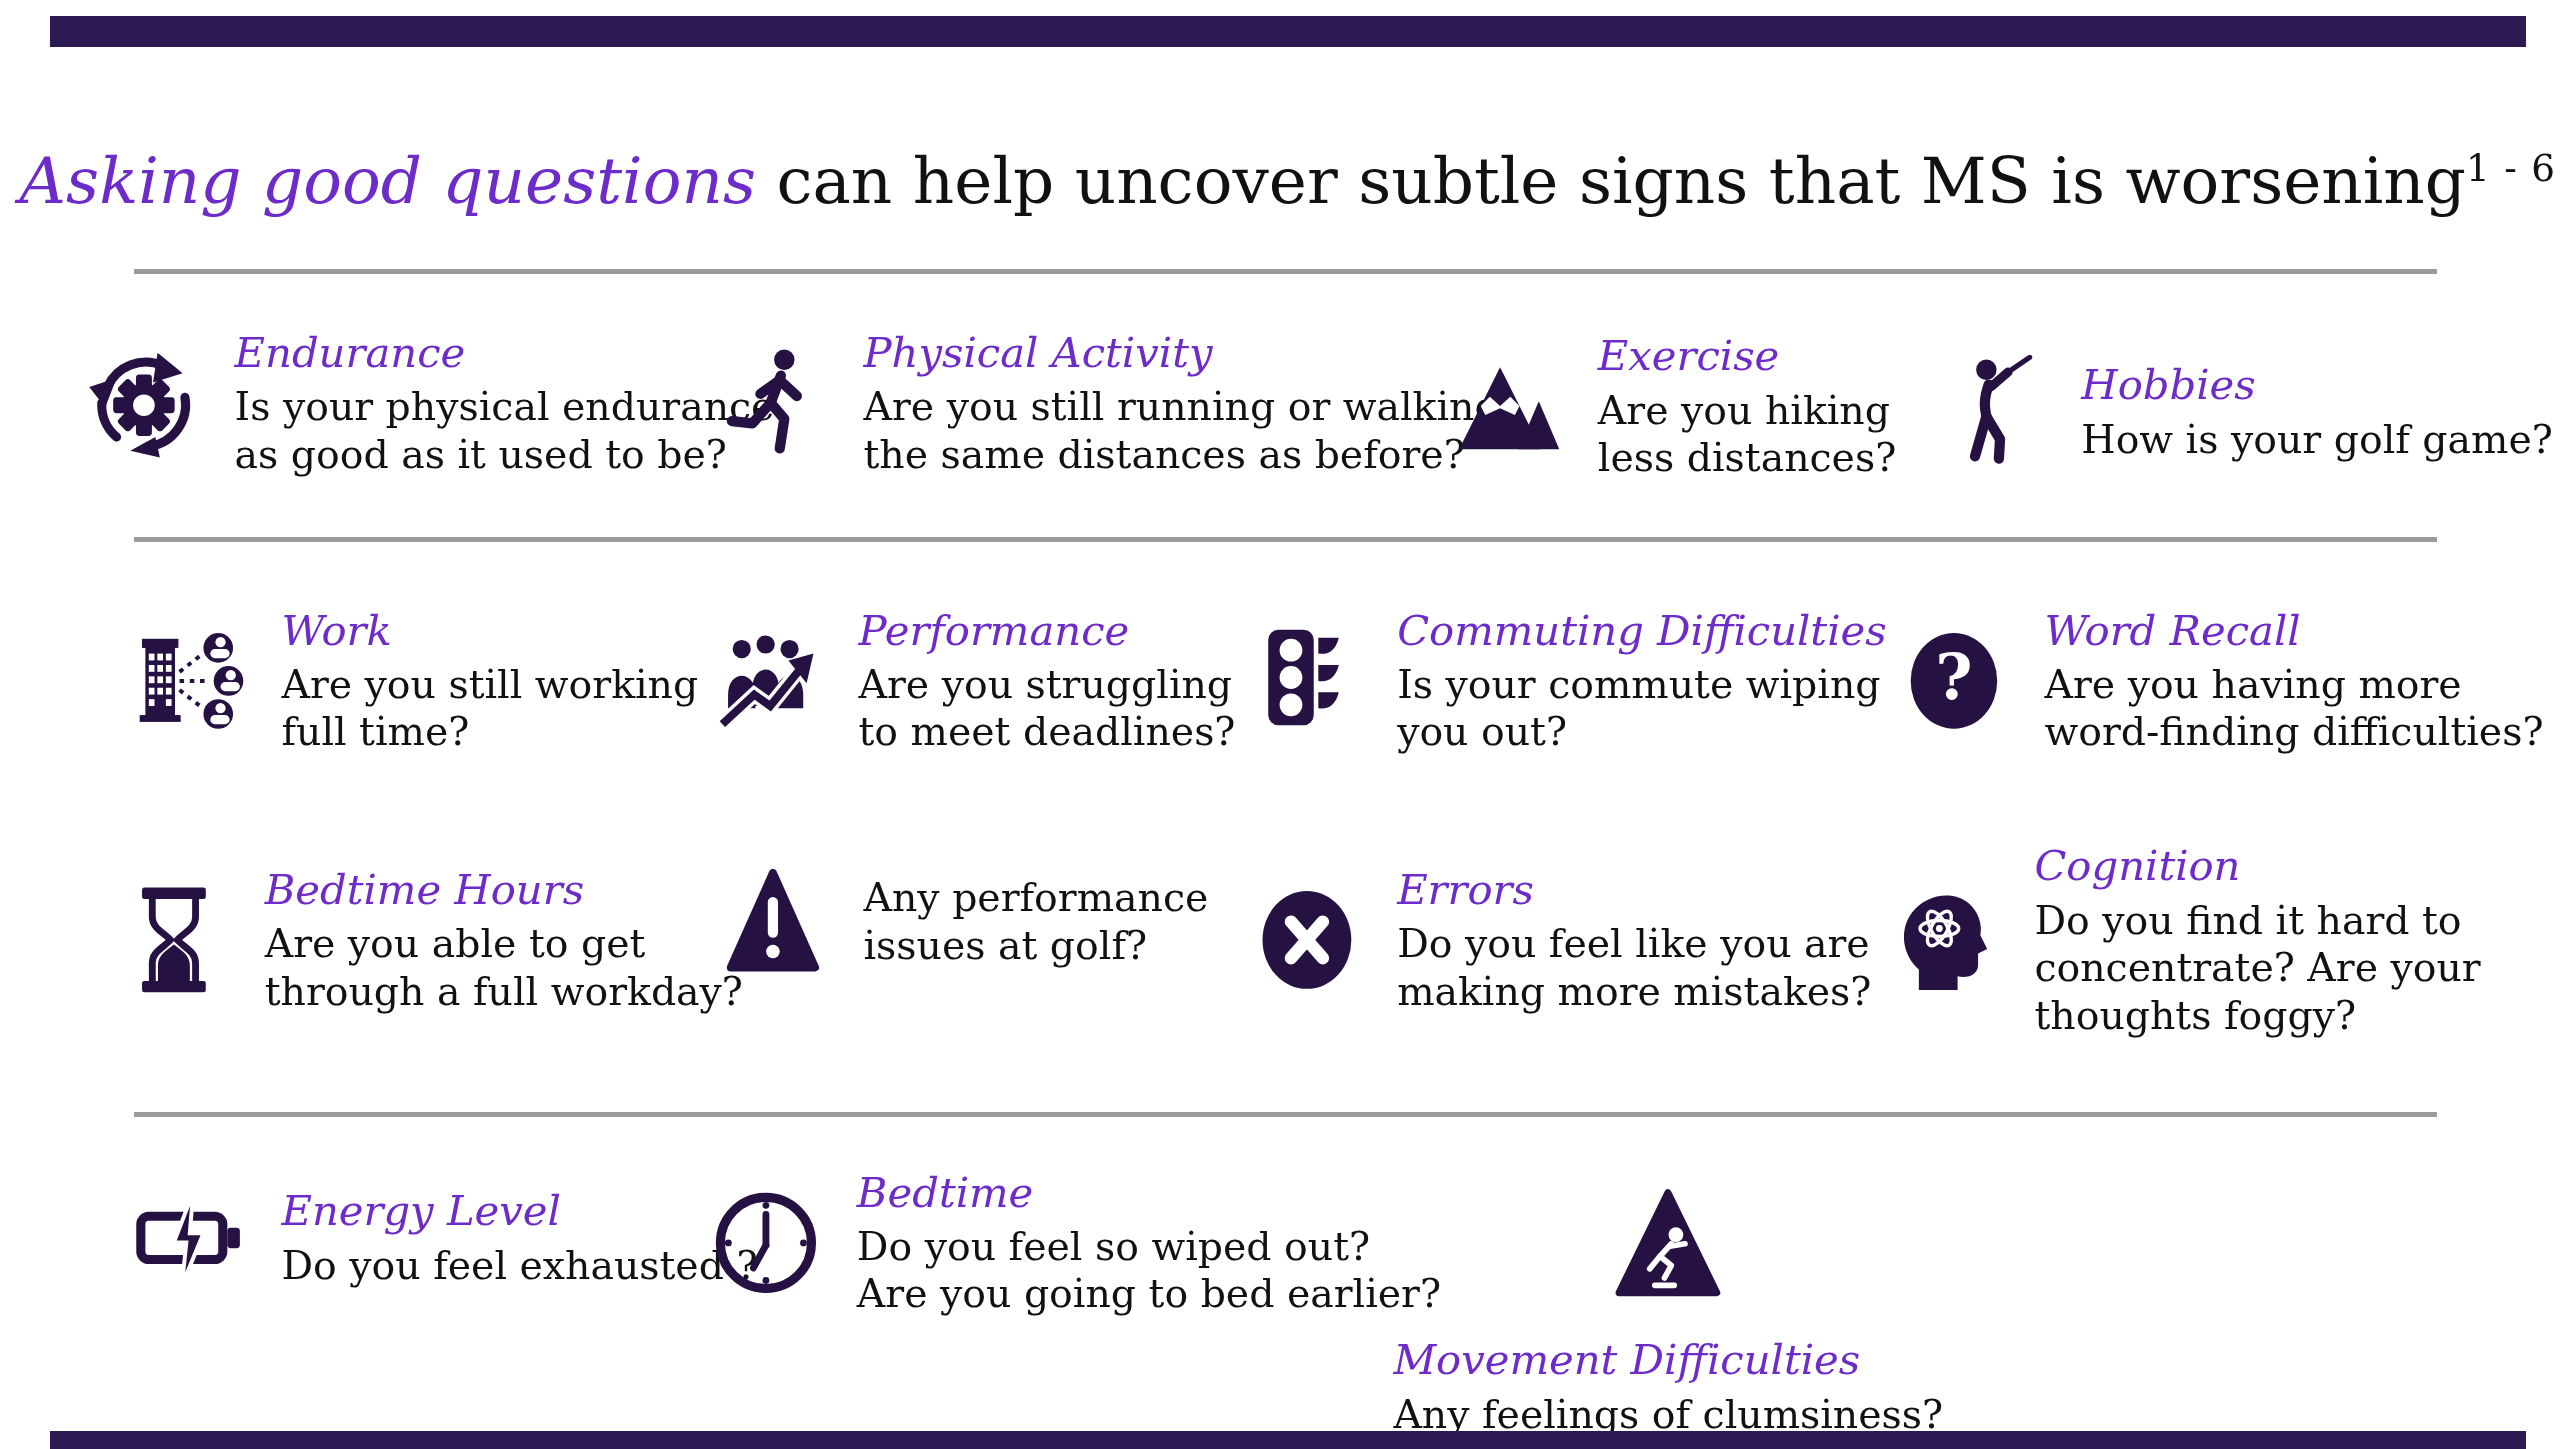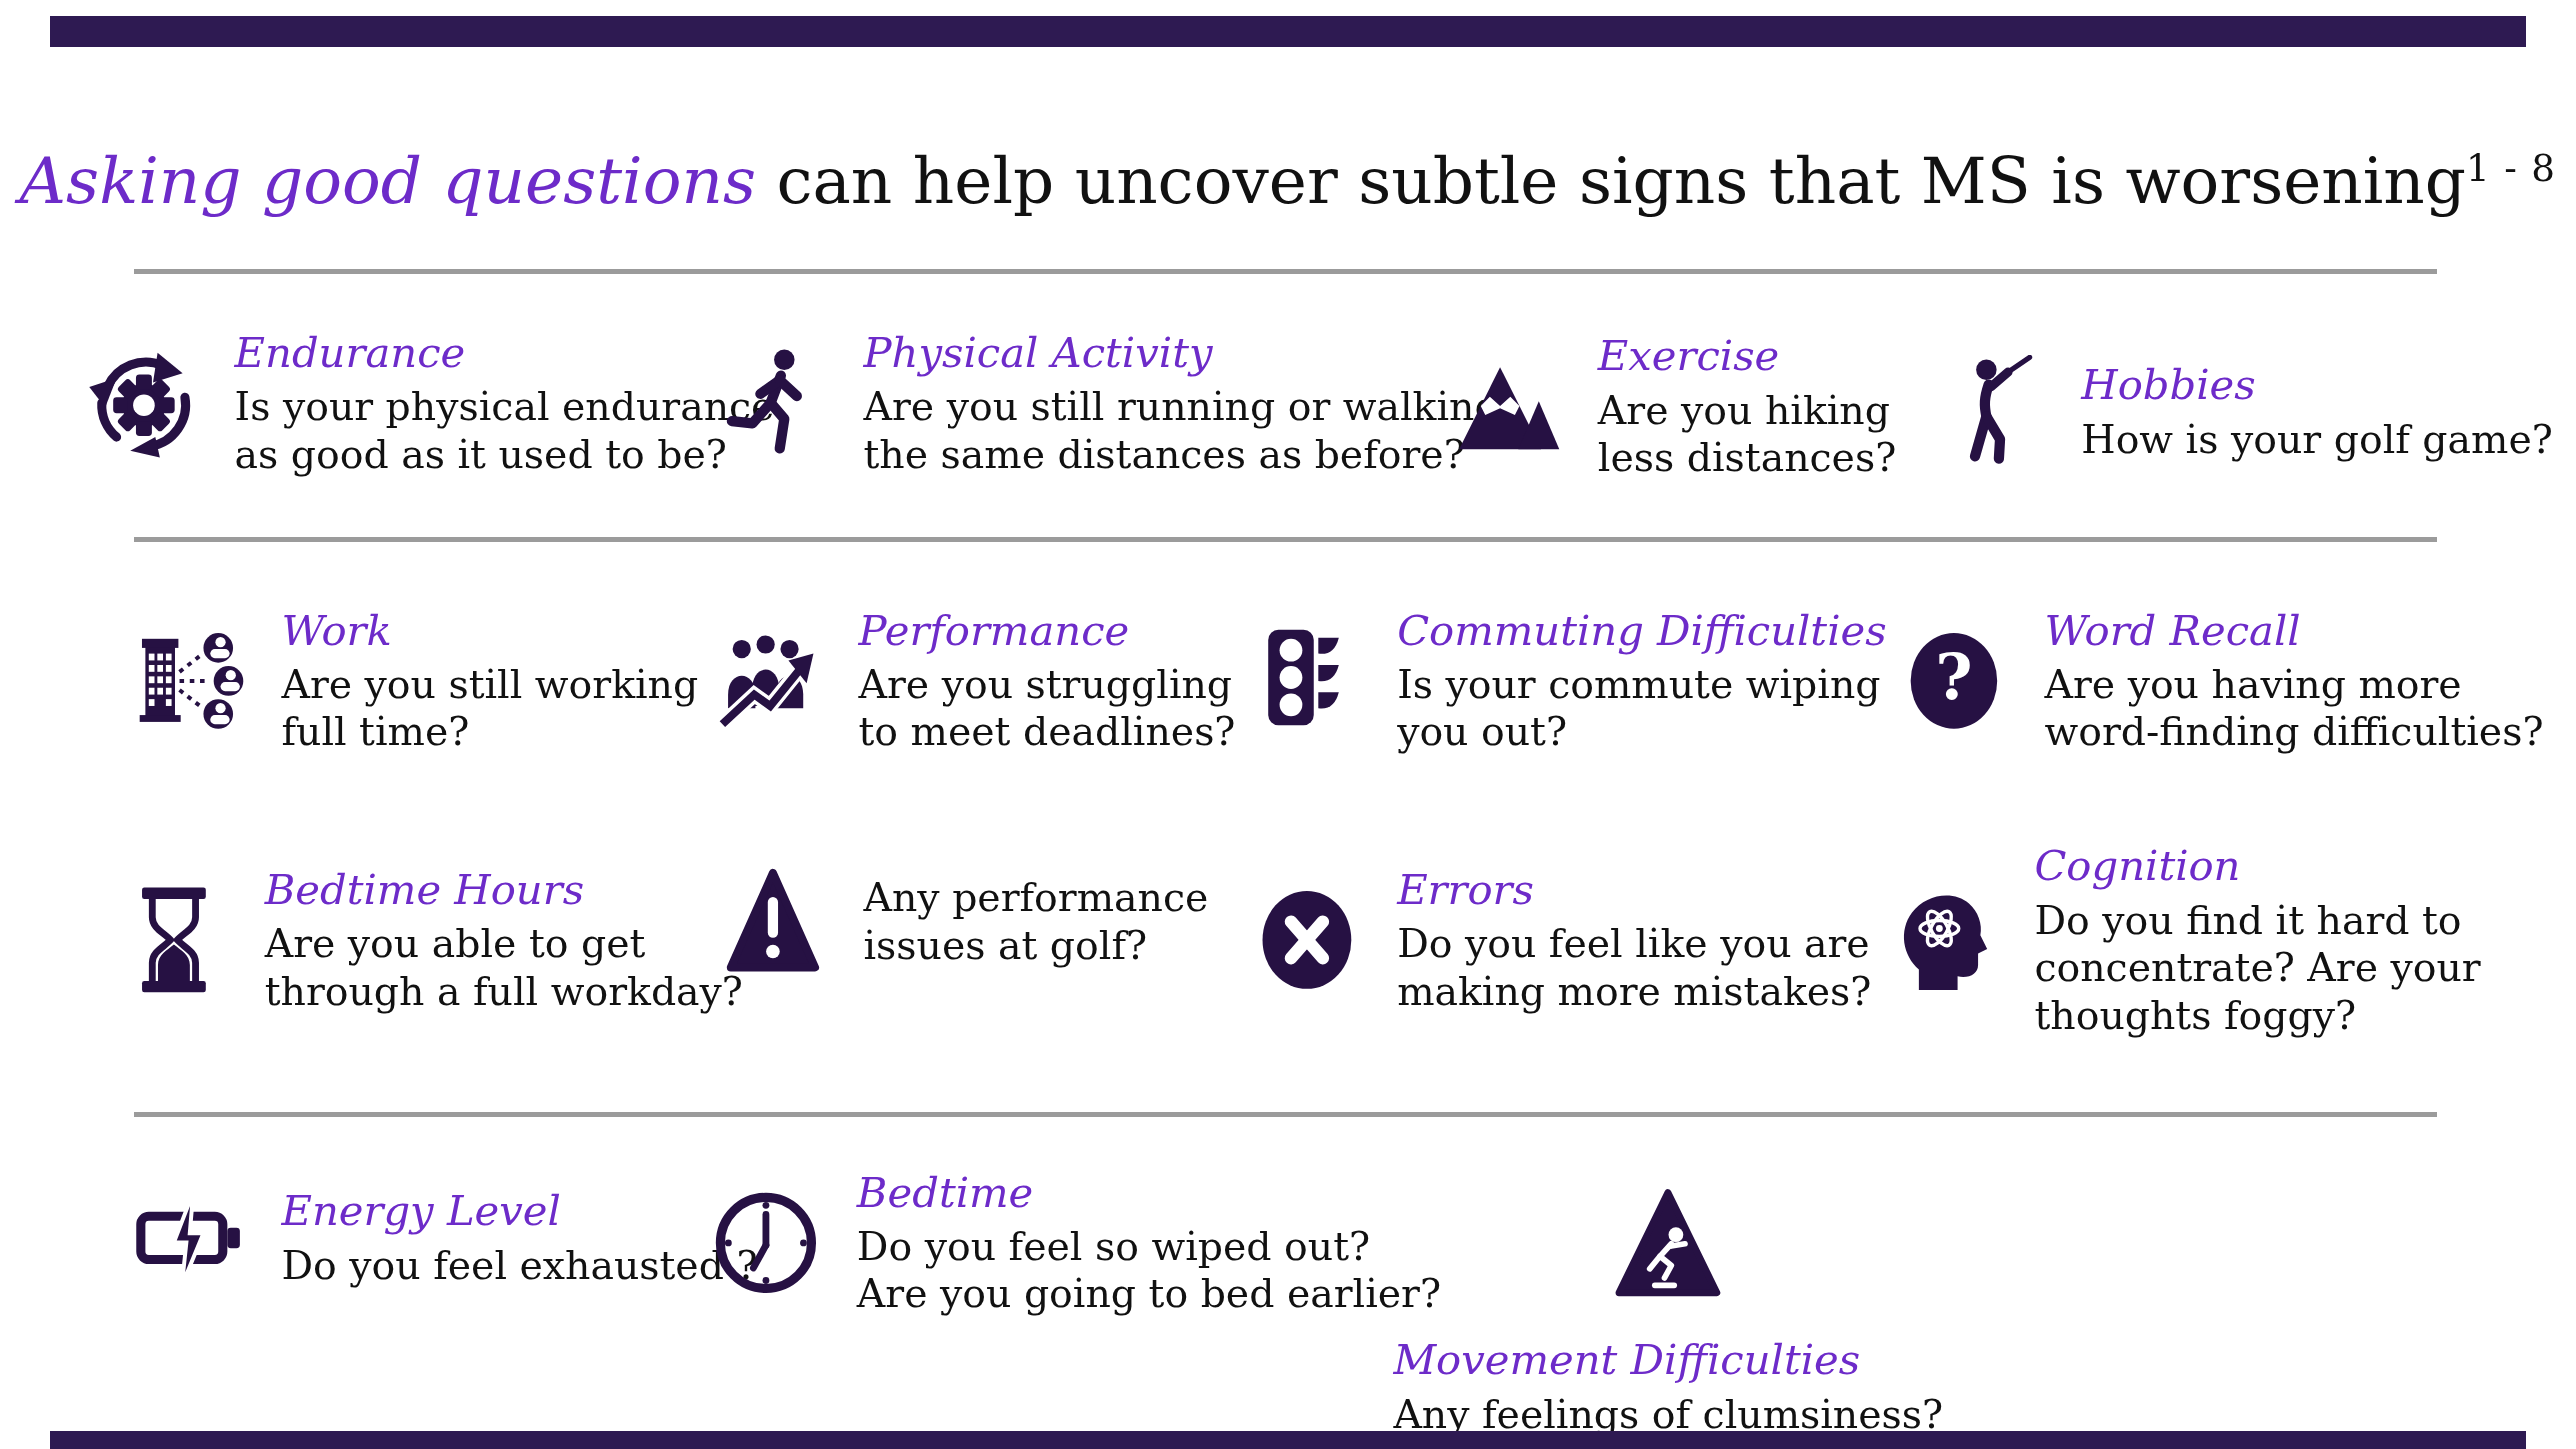--- a/index.html
+++ b/index.html
@@ -29,21 +29,21 @@
     font-size:1.62vw;line-height:1.95vw;margin-bottom:0.2vw;
   }
   .question{color:var(--text,#111);font-size:1.53vw;line-height:1.84vw;}
 </style>
 </head>
 <body>
 
 <div class="stage" id="stage">
   <div class="bar bar-top"></div>
 
-  <div class="title"><span class="hl">Asking good questions</span><span> can help uncover subtle signs that MS is worsening</span><sup>1 - 8</sup></div>
+  <div class="title"><span class="hl">Asking good questions</span><span> can help uncover subtle signs that MS is worsening</span><sup>1 - 6</sup></div>
 
   <div class="sep sep1"></div>
   <div class="sep sep2"></div>
   <div class="sep sep3"></div>
 
   <div class="item" style="left: 3.117vw; top: 12.727vw;">
       <span class="icon-box">
         <svg viewBox="0 0 100 100">
           <g stroke="currentColor" stroke-width="8" stroke-linecap="round" fill="none">
             <path d="M18 36 A37 37 0 0 1 66 17"></path>

